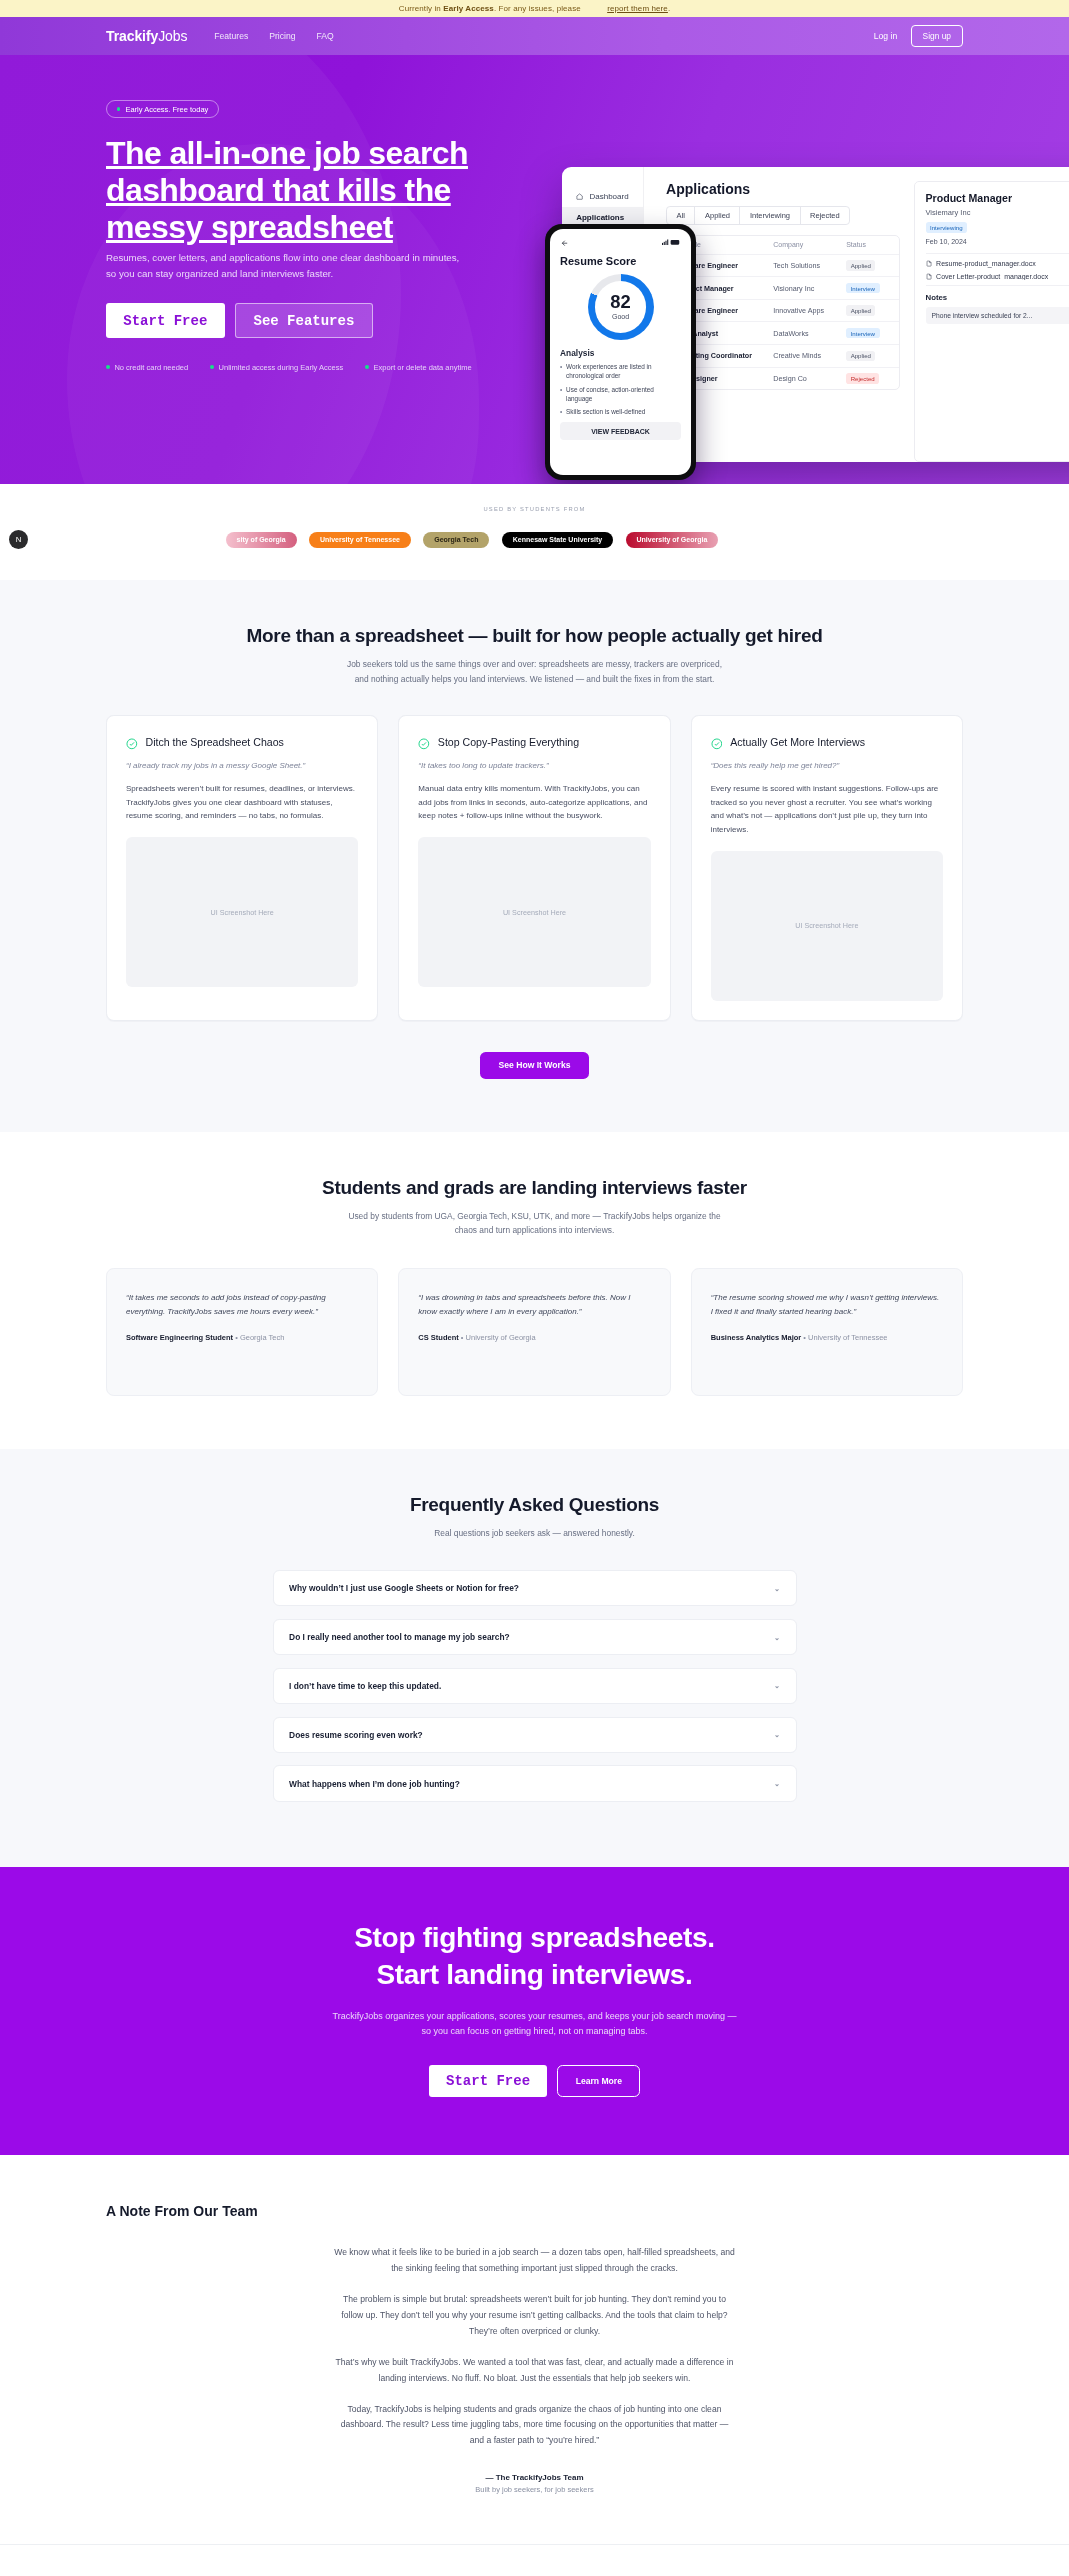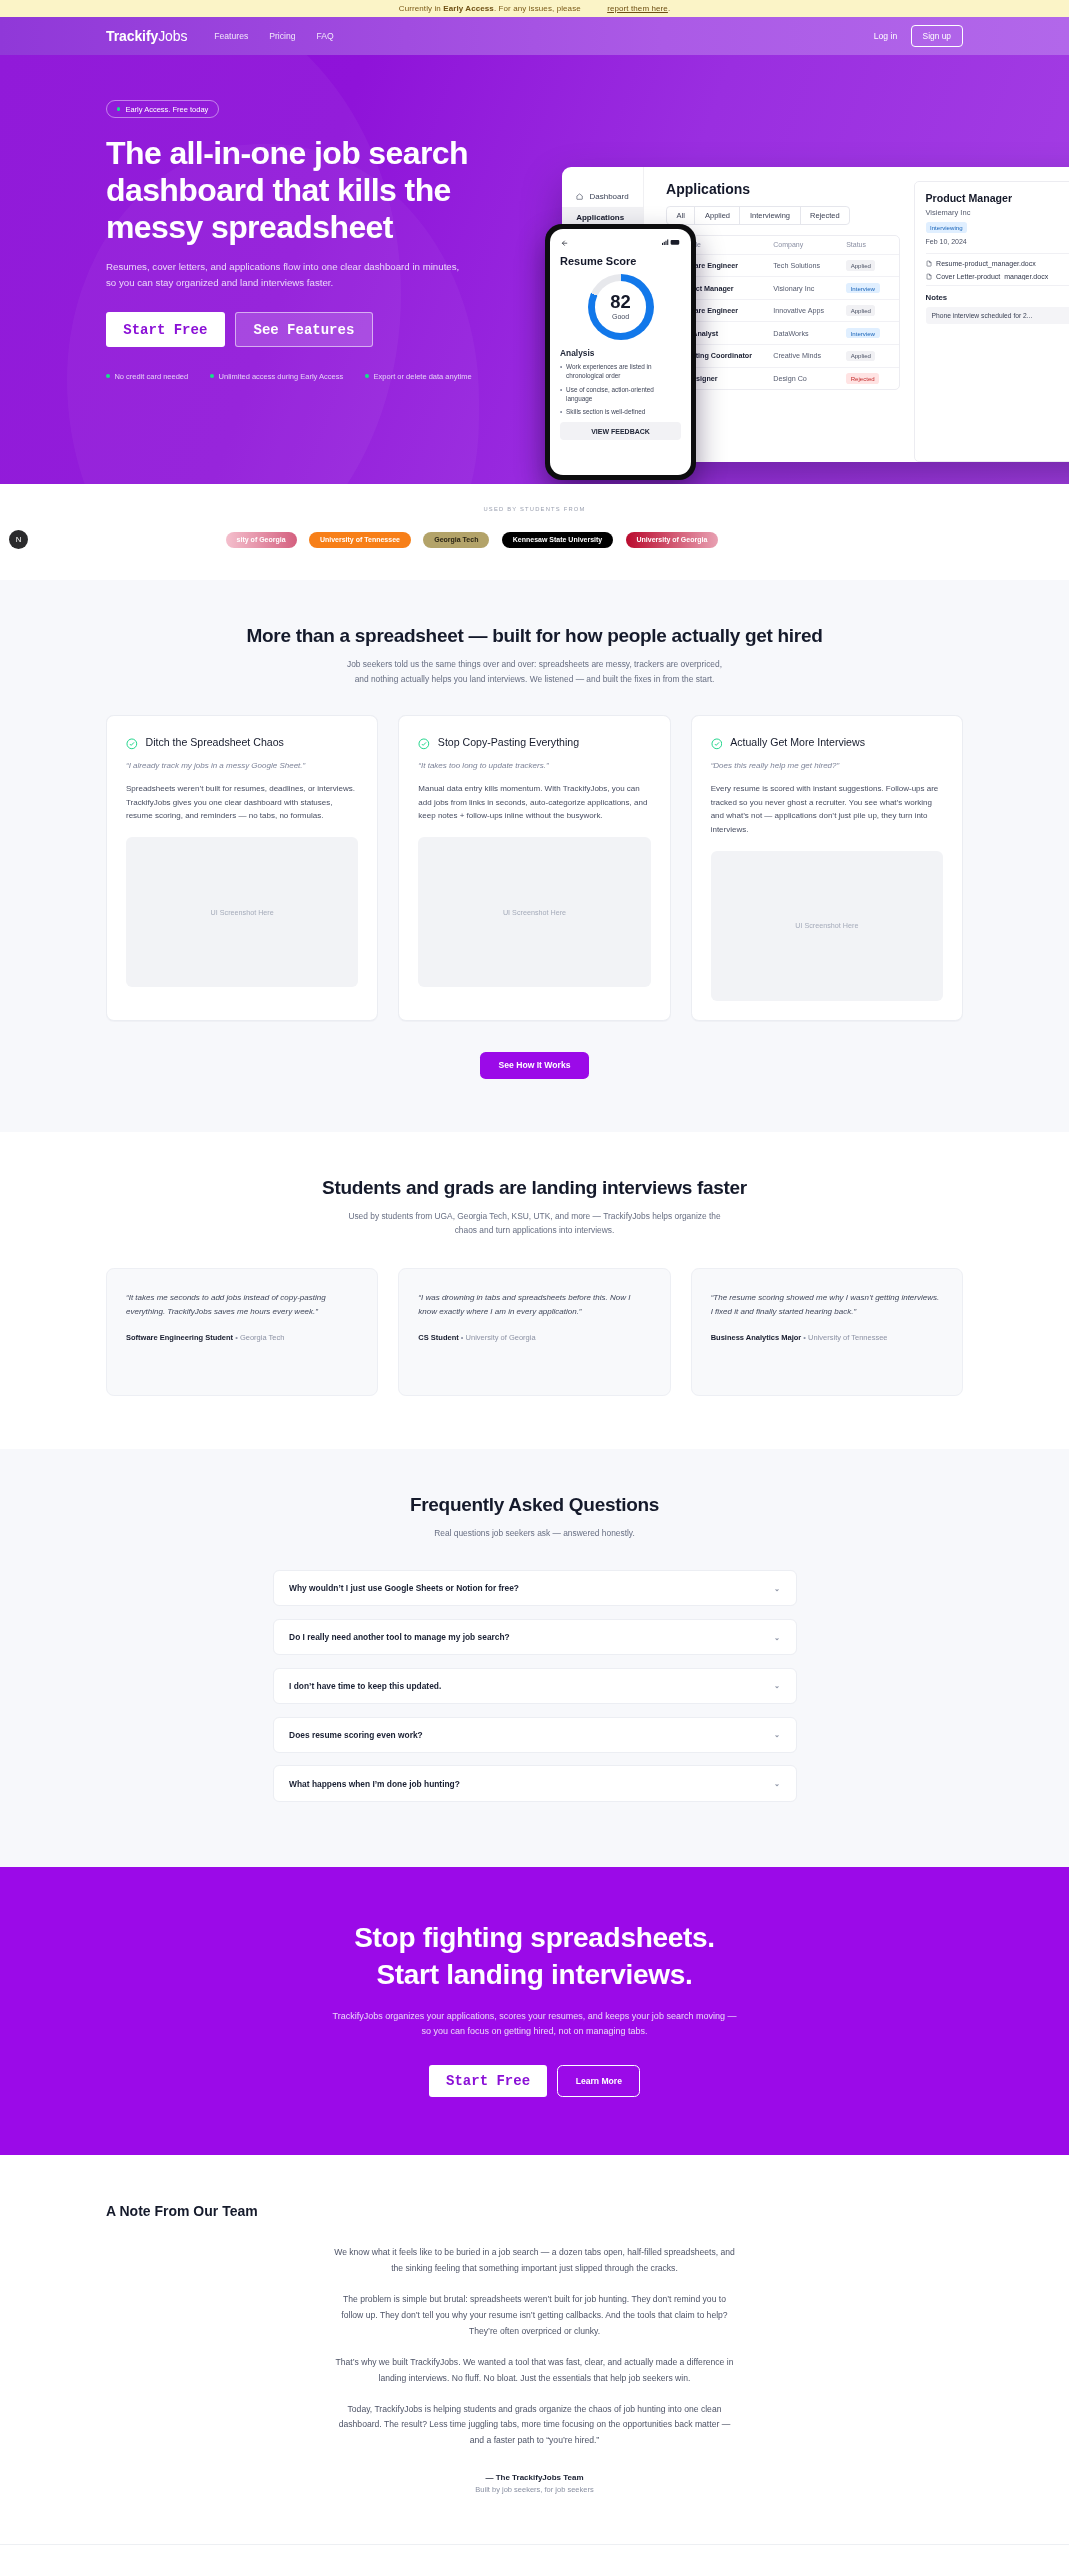--- a/index.html
+++ b/index.html
@@ -63,21 +63,21 @@
   .hero-inner { position:relative; z-index:3; max-width:423px; }
   .pill {
     display:inline-flex; align-items:center; gap:5px;
     border:0.6px solid rgba(255,255,255,.45);
     border-radius:16.7px; padding:3.3px 9.5px;
     color:#fff; font-size:7.5px; margin-bottom:16.7px;
   }
   .dot { width:3.9px; height:3.9px; border-radius:50%; background:#17e08a; display:inline-block; }
   h1.hero-title {
     font-size:32px; line-height:1.16; color:#fff; font-weight:700;
-    letter-spacing:-0.6px; margin-bottom:13px;
+    letter-spacing:-0.6px; margin-bottom:4px;text-decoration:underline;
   }
   .hero-sub { color:#ecd9fa; font-size:9.7px; line-height:1.62; max-width:356px; margin-bottom:22px; }
   .hero-btns { display:flex; gap:10.6px; margin-bottom:24.5px; }
   .btn { border:none; border-radius:3px; font-size:14px; font-family:Liberation Mono, monospace; cursor:pointer; padding:8.4px 17.3px; font-weight:600;}
   .btn-white { background:#fff; color:#8a10d6; }
   .btn-ghost { background:rgba(255,255,255,.16); color:#fff; border:0.8px solid rgba(255,255,255,.55); }
   .hero-feats { display:flex; gap:22px; }
   .hero-feats span { color:#e6d2f8; font-size:7.5px; display:flex; align-items:center; gap:4.5px; }
 
   
@@ -480,21 +480,21 @@
     <button class="btn btn-white">Start Free</button>
     <button class="btn-outline">Learn More</button>
   </div>
 </section>
 
 <section class="note-sec">
   <h2>A Note From Our Team</h2>
   <p>We know what it feels like to be buried in a job search — a dozen tabs open, half-filled spreadsheets, and the sinking feeling that something important just slipped through the cracks.</p>
   <p>The problem is simple but brutal: spreadsheets weren’t built for job hunting. They don’t remind you to follow up. They don’t tell you why your resume isn’t getting callbacks. And the tools that claim to help? They’re often overpriced or clunky.</p>
   <p>That’s why we built TrackifyJobs. We wanted a tool that was fast, clear, and actually made a difference in landing interviews. No fluff. No bloat. Just the essentials that help job seekers win.</p>
-  <p>Today, TrackifyJobs is helping students and grads organize the chaos of job hunting into one clean dashboard. The result? Less time juggling tabs, more time focusing on the opportunities back matter — and a faster path to “you’re hired.”</p>
+  <p>Today, TrackifyJobs is helping students and grads organize the chaos of job hunting into one clean dashboard. The result? Less time juggling tabs, more time focusing on the opportunities that matter — and a faster path to “you’re hired.”</p>
   <div class="sig">
     <div class="a">— The TrackifyJobs Team</div>
     <div class="b">Built by job seekers, for job seekers</div>
   </div>
 </section>
 
 <footer class="foot">
   <div class="foot-grid">
     <div>
       <div class="f-brand">

